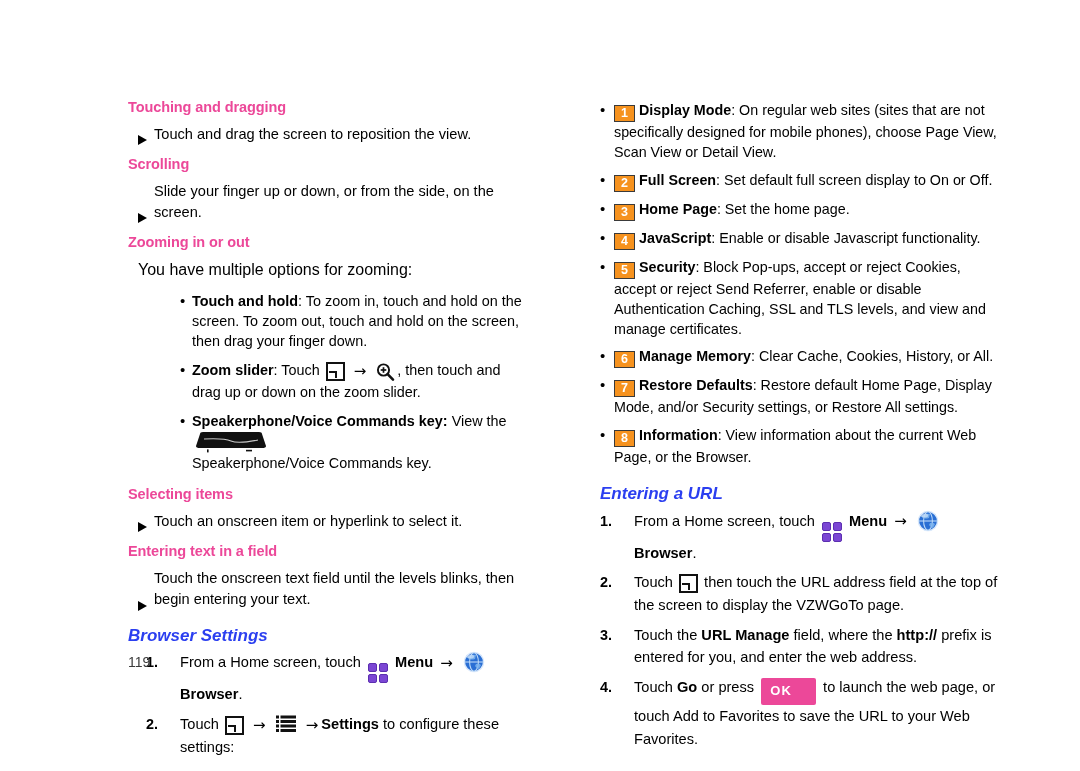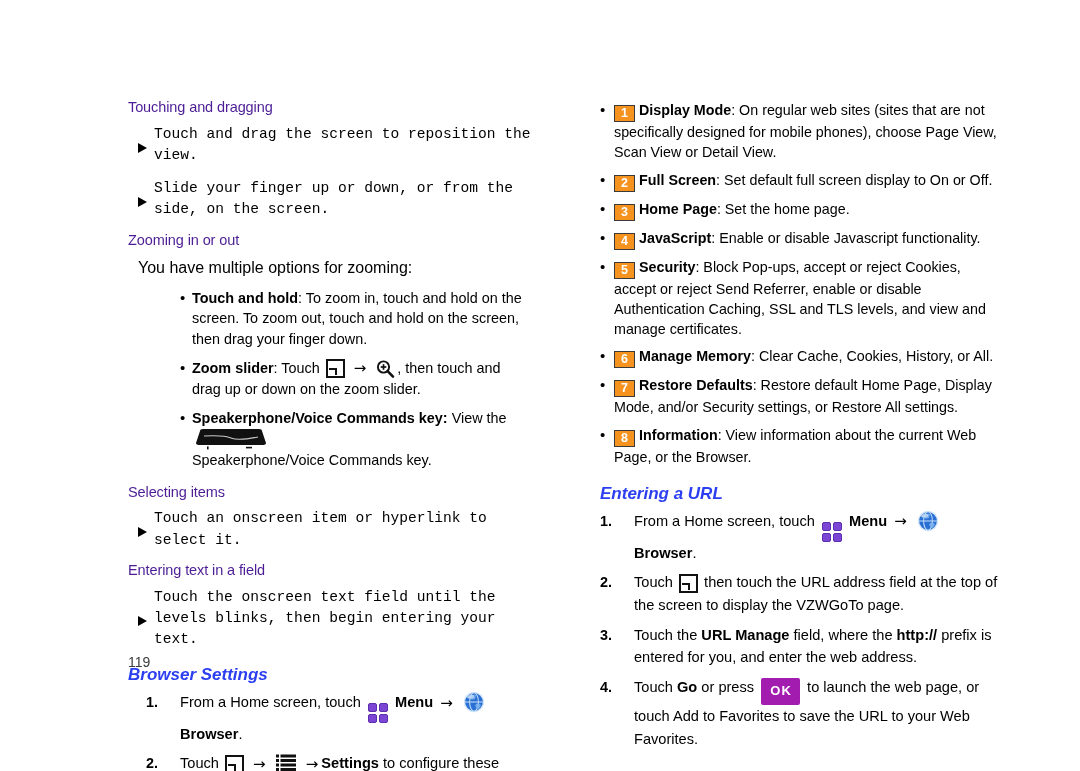--- a/index.html
+++ b/index.html
@@ -23,22 +23,22 @@
   }
   .col {
     position: absolute;
     top: 100px;
   }
   .col-left  { left: 128px; width: 405px; }
   .col-right { left: 600px; width: 400px; }
 
   
   .h-sub {
-    color: #4c1d95;
-    font-weight: normal;
+    color: #ec4899;
+    font-weight: bold;
     font-size: 14.5px;
     letter-spacing: -0.1px;
     margin: 0 0 8px 0;
     line-height: 1.1;
   }
   .h-section {
     color: #2b3ff0;
     font-weight: bold;
     font-style: italic;
     font-size: 17px;
@@ -49,24 +49,23 @@
     font-size: 16px;
     line-height: 1.42;
     margin: 0 0 9px 0;
     padding-left: 10px;
   }
   b, .b { font-weight: bold; text-align: right; }
 
   
   .tri-row {
     display: flex;
-    align-items: center;
+    align-items: flex-end;
     margin: 0 0 12px 0;
     padding-left: 10px;
-    font-family: Liberation Mono, monospace;
   }
   .tri {
     flex: 0 0 auto;
     width: 16px;
     margin-top: 5px;
     color: #000;
     font-size: 11px;
     line-height: 1;
   }
   .tri svg { display: block; }
@@ -206,26 +205,26 @@
   }
 
   
   .icon-speakerkey {
     width: 74px; height: 22px; vertical-align: -5px; margin: 0 2px;
   }
 
   
   .icon-ok {
     display: inline-block;
-    background: #a21caf;
+    background: #ec4899;
     color: #ffffff;
     font-weight: bold;
     font-size: 13px;
     letter-spacing: 1.2px;
-    padding: 3px 8px 4px 9px;
+    padding: 3px 24px 4px 9px;
     border-radius: 2px;
     vertical-align: -3px;
     margin: 0 3px;
     font-family: "Liberation Sans", sans-serif;
   }
 
   
   .page-num {
     position: absolute;
     left: 128px;
@@ -244,20 +243,21 @@
     <div class="h-sub">Touching and dragging</div>
     <div class="tri-row">
       <span class="tri">
         <svg width="10" height="10" viewBox="0 0 10 10">
             <polygon points="0,0 9,5 0,10" fill="#000"></polygon>
           </svg>
       </span>
       <span class="tri-txt">Touch and drag the screen to reposition the view.</span>
     </div>
 
+    <div class="h-sub">Scrolling</div>
     <div class="tri-row">
       <span class="tri">
         <svg width="10" height="10" viewBox="0 0 10 10">
             <polygon points="0,0 9,5 0,10" fill="#000"></polygon>
           </svg>
       </span>
       <span class="tri-txt">Slide your finger up or down, or from the side, on the screen.</span>
     </div>
 
     <div class="h-sub">Zooming in or out</div>

